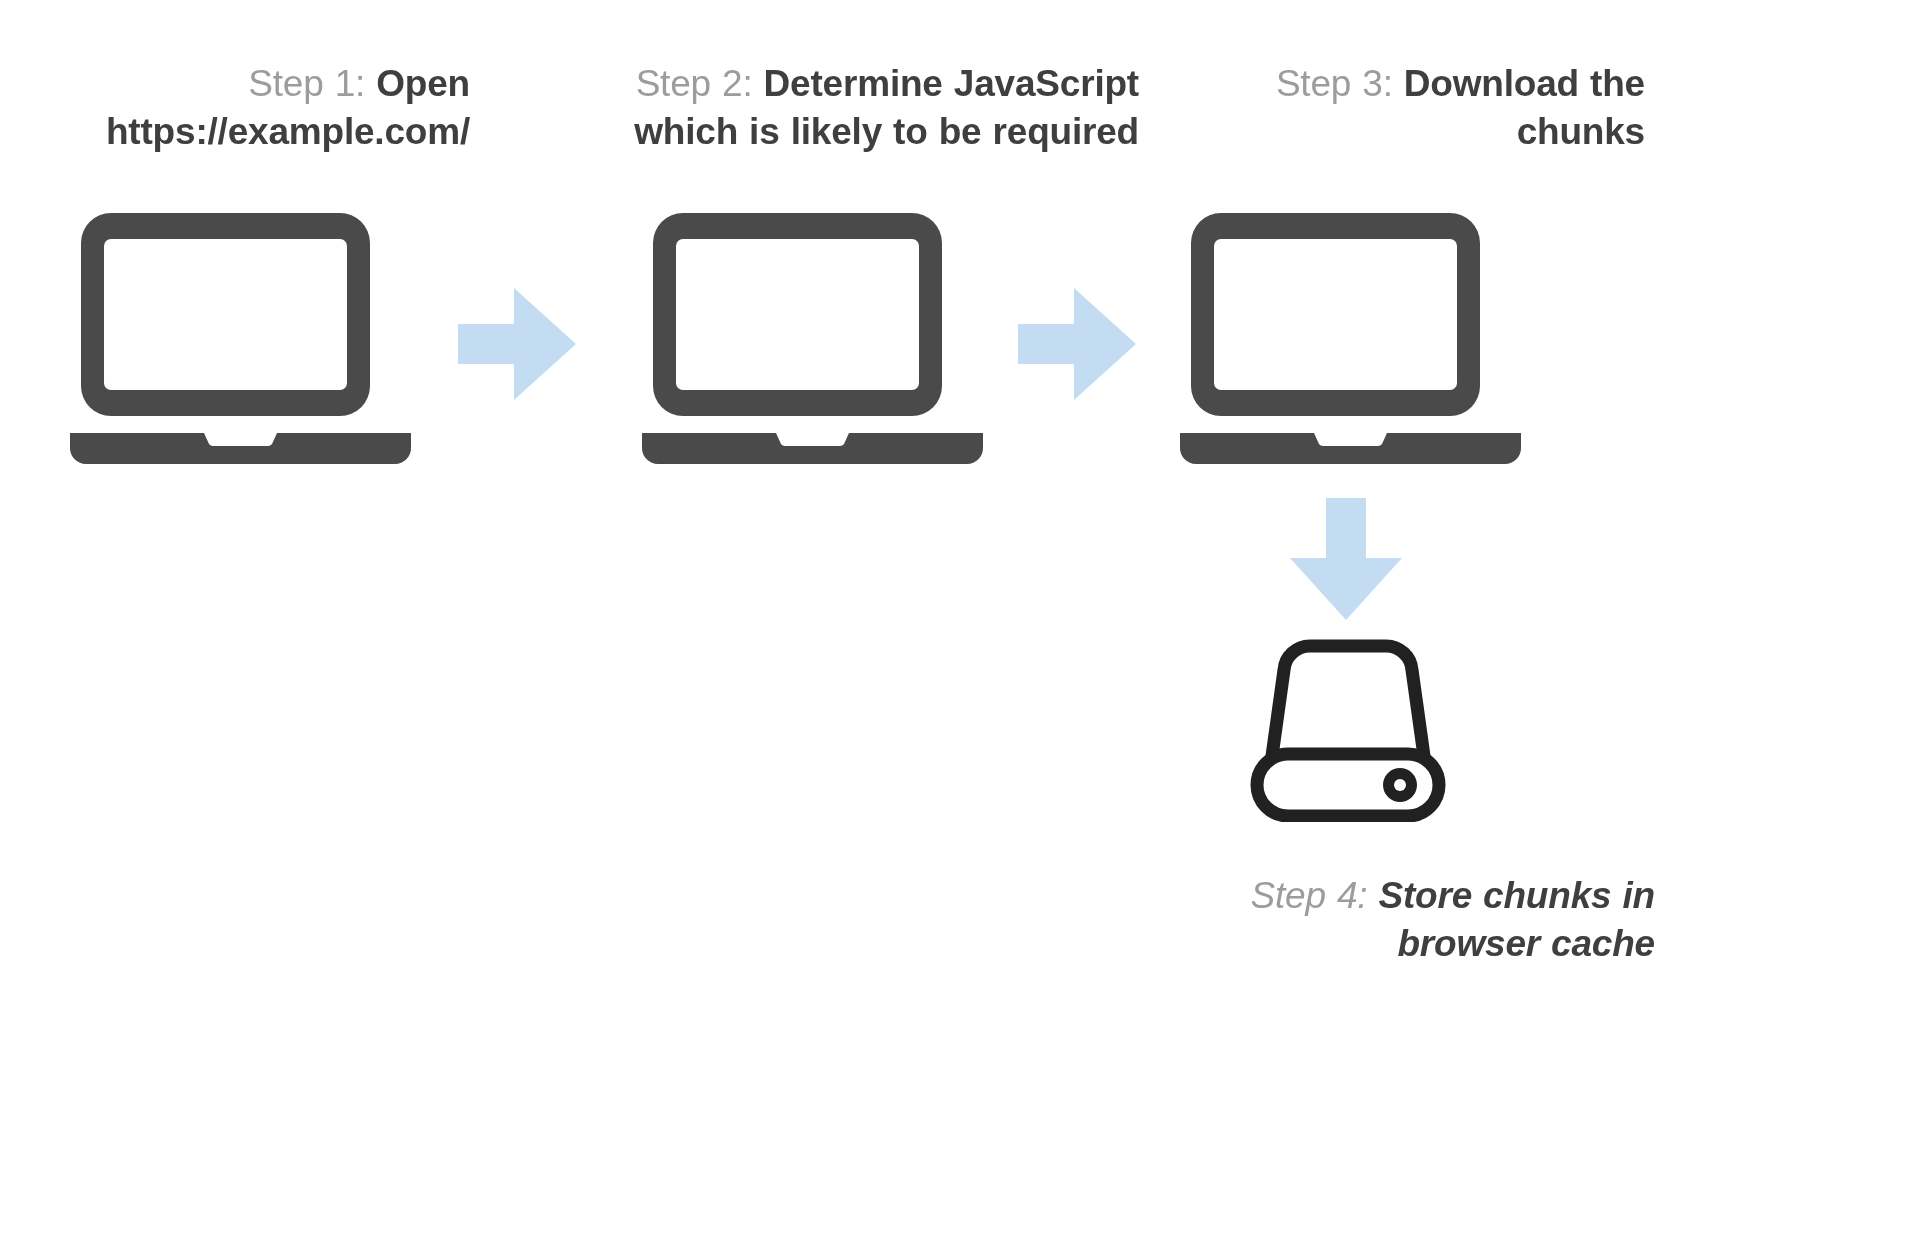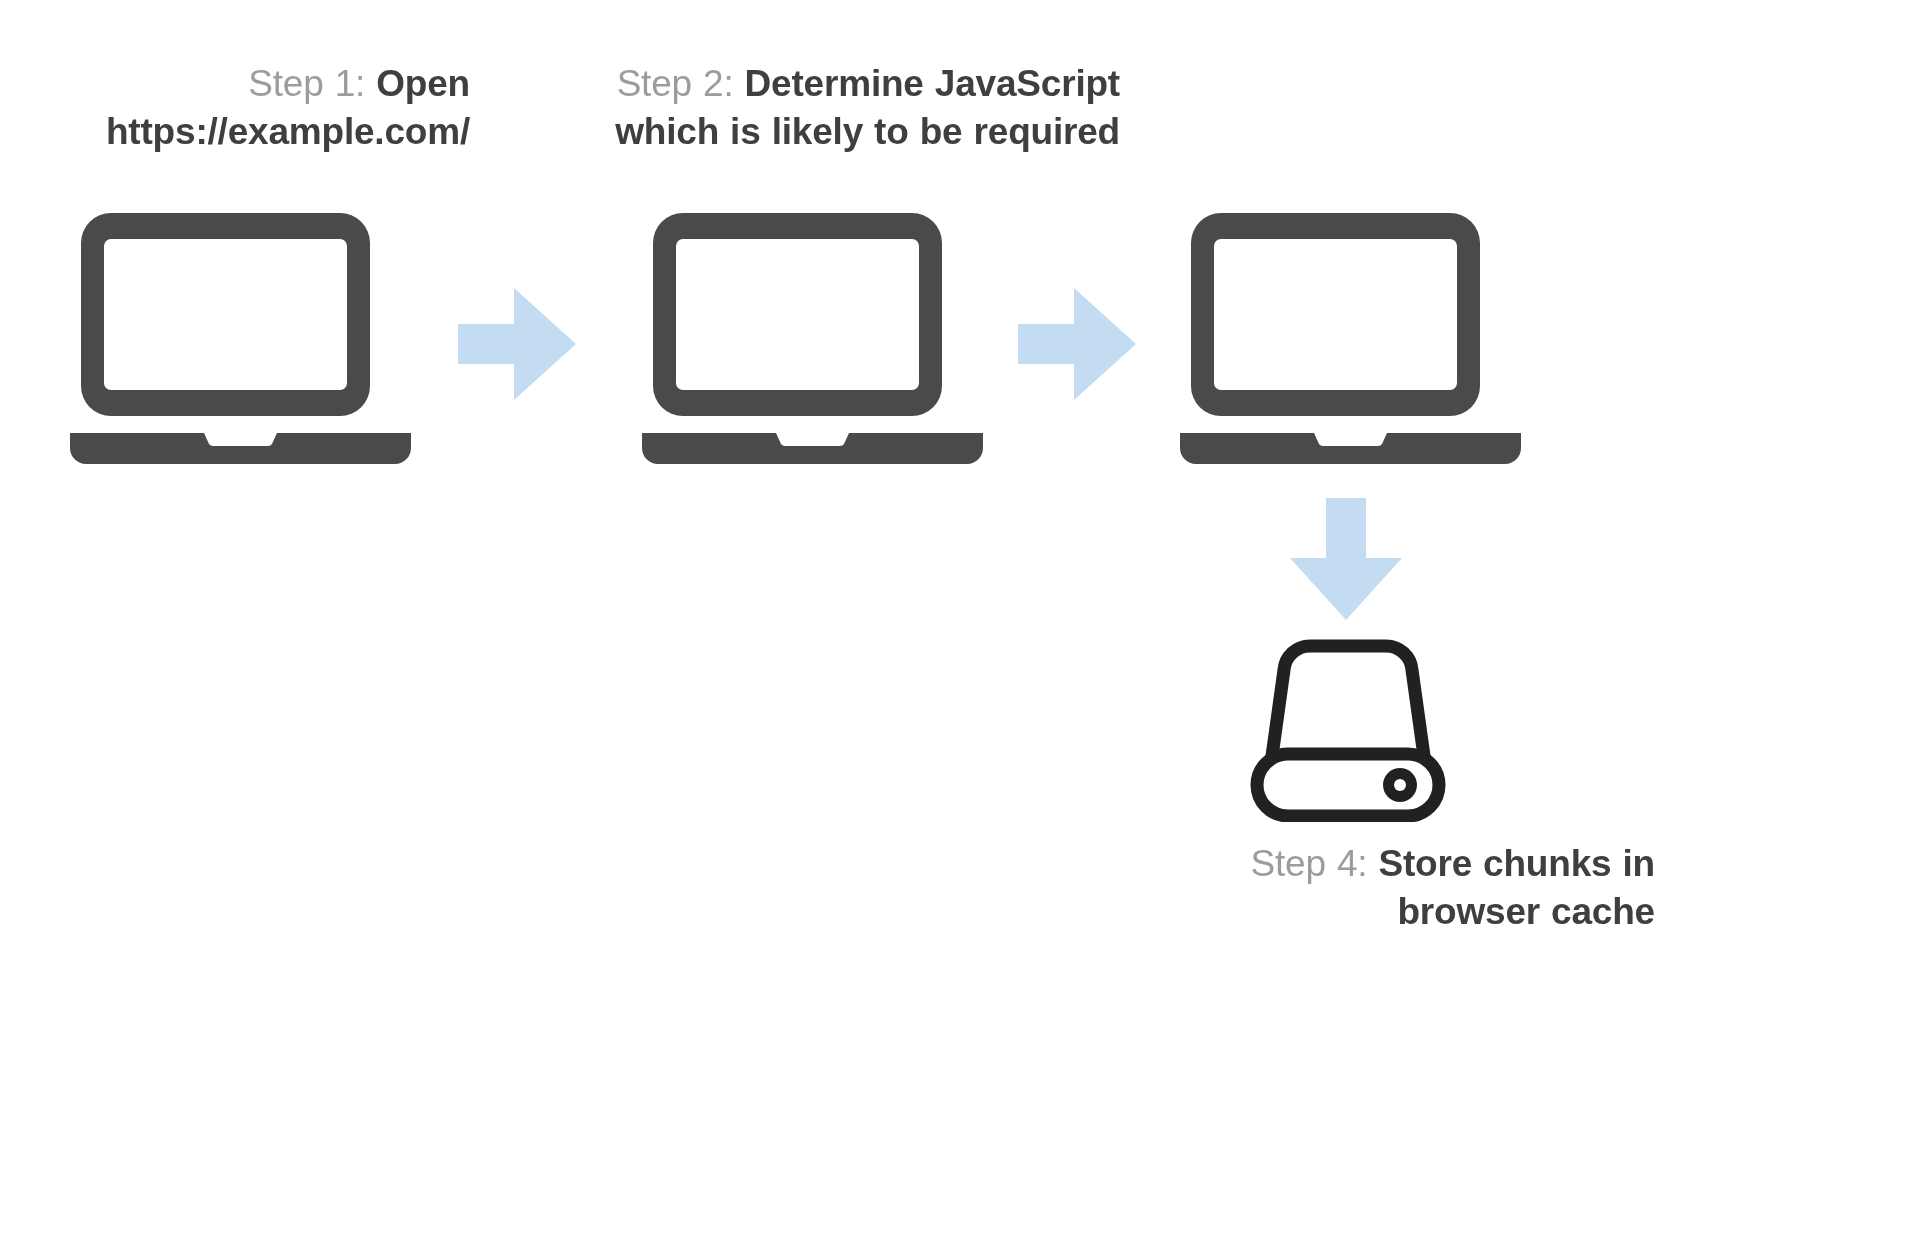--- a/index.html
+++ b/index.html
@@ -34,23 +34,23 @@
   .caption .step-label {
     color: #9c9c9c;
     font-weight: 400;
   }
   .caption .step-text {
     color: #3f3f3f;
     font-weight: 700;
   }
 
   #caption-1 { left: 30px;   top: 60px;  width: 440px; }
-  #caption-2 { left: 575px;  top: 60px;  width: 545px; }
+  #caption-2 { left: 594px;  top: 60px;  width: 545px; }
   #caption-3 { left: 1175px; top: 60px;  width: 470px; }
-  #caption-4 { left: 1185px; top: 840px; width: 470px; }
+  #caption-4 { left: 1185px; top: 872px; width: 470px; font-style: italic; }
 
   
   .laptop {
     position: absolute;
     width: 345px;
     height: 258px;
   }
   #laptop-1 { left: 68px;   top: 208px; }
   #laptop-2 { left: 640px;  top: 208px; }
   #laptop-3 { left: 1178px; top: 208px; }
@@ -84,20 +84,24 @@
   <div class="caption" id="caption-1">
     <span class="step-label">Step 1:</span>
     <span class="step-text">Open https://example.com/</span>
   </div>
 
   <div class="caption" id="caption-2">
     <span class="step-label">Step 2:</span>
     <span class="step-text">Determine JavaScript which is likely to be required</span>
   </div>
 
+  <div class="caption" id="caption-3">
+    <span class="step-label">Step 3:</span>
+    <span class="step-text">Download the chunks</span>
+  </div>
 
   <div class="caption" id="caption-4">
     <span class="step-label">Step 4:</span>
     <span class="step-text">Store chunks in browser cache</span>
   </div>
 
   <div class="laptop" id="laptop-1">
     <svg viewBox="0 0 345 258" xmlns="http://www.w3.org/2000/svg">
       <path d="M13 35 A30 30 0 0 1 43 5 L272 5 A30 30 0 0 1 302 35 L302 178 A30 30 0 0 1 272 208 L43 208 A30 30 0 0 1 13 178 Z
                M43 31 A7 7 0 0 0 36 38 L36 175 A7 7 0 0 0 43 182 L272 182 A7 7 0 0 0 279 175 L279 38 A7 7 0 0 0 272 31 Z" fill="#4a4a4a" fill-rule="evenodd"></path>

